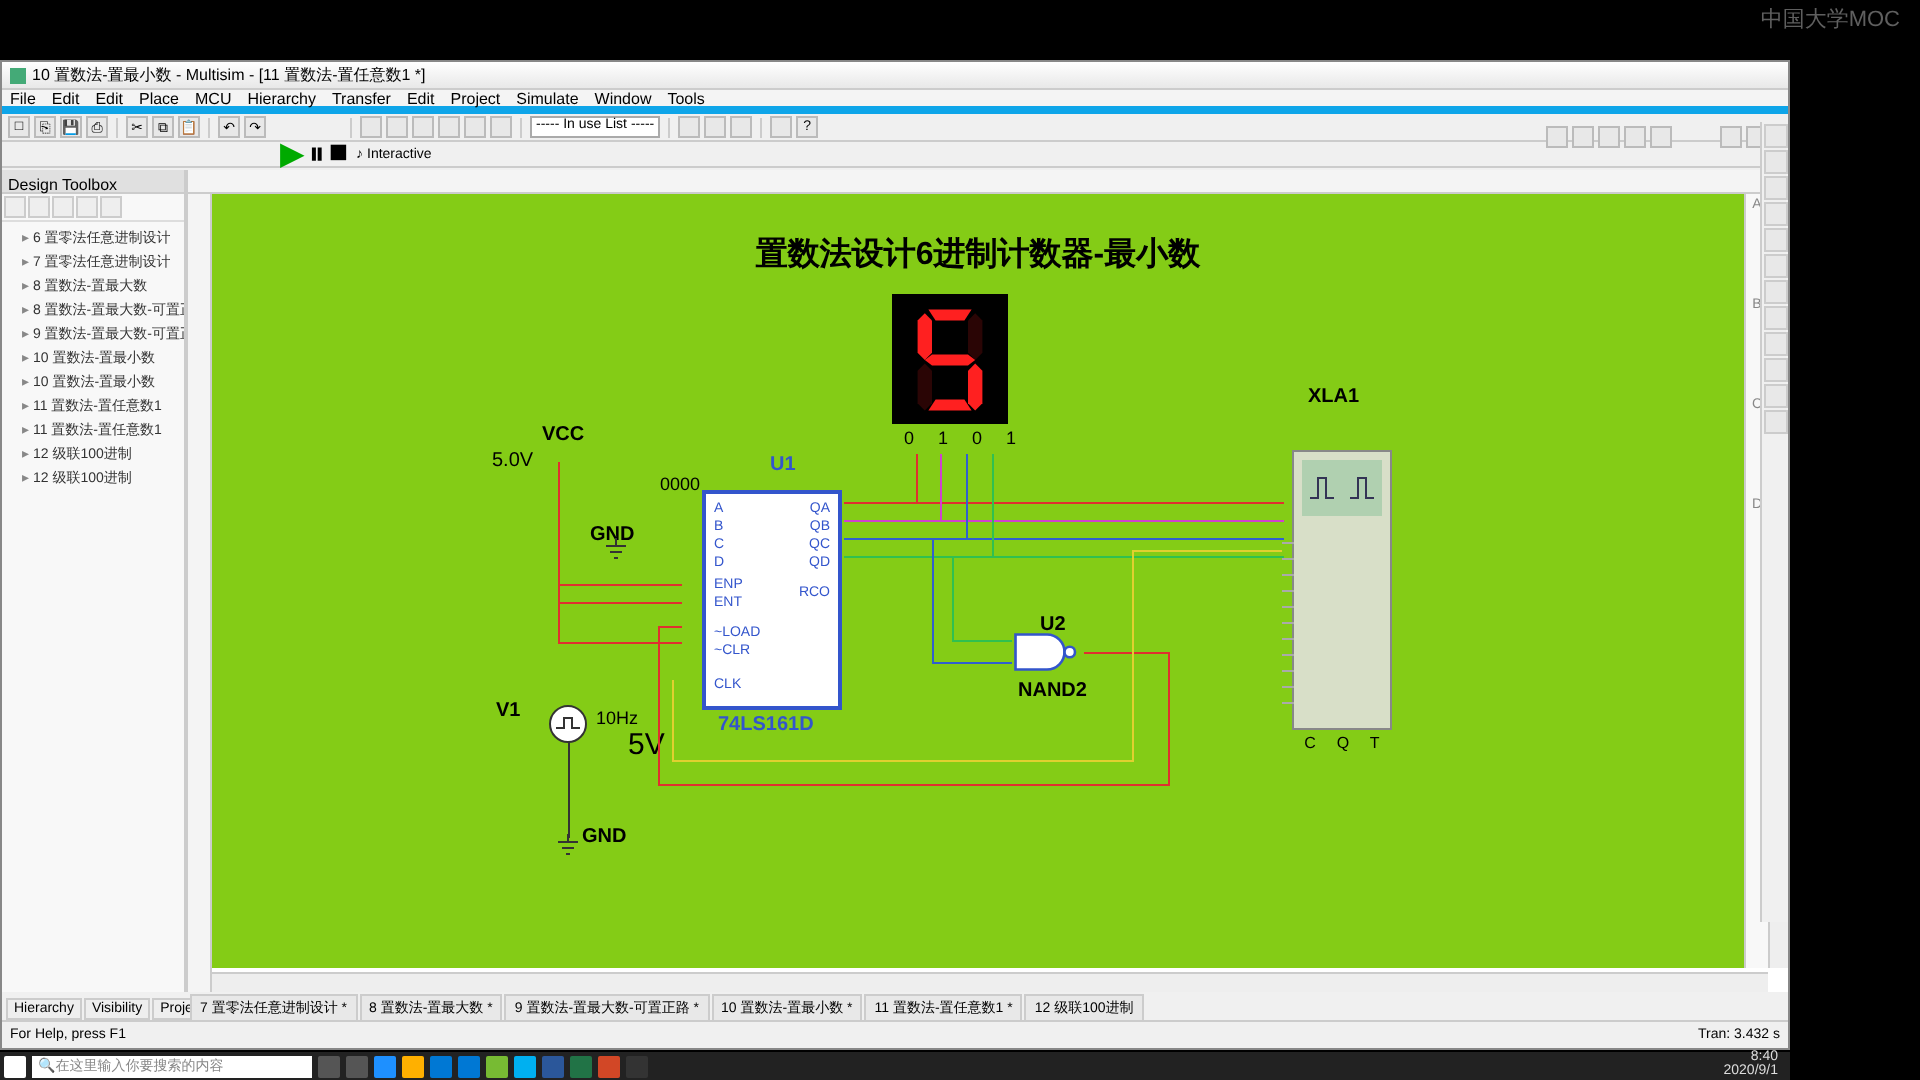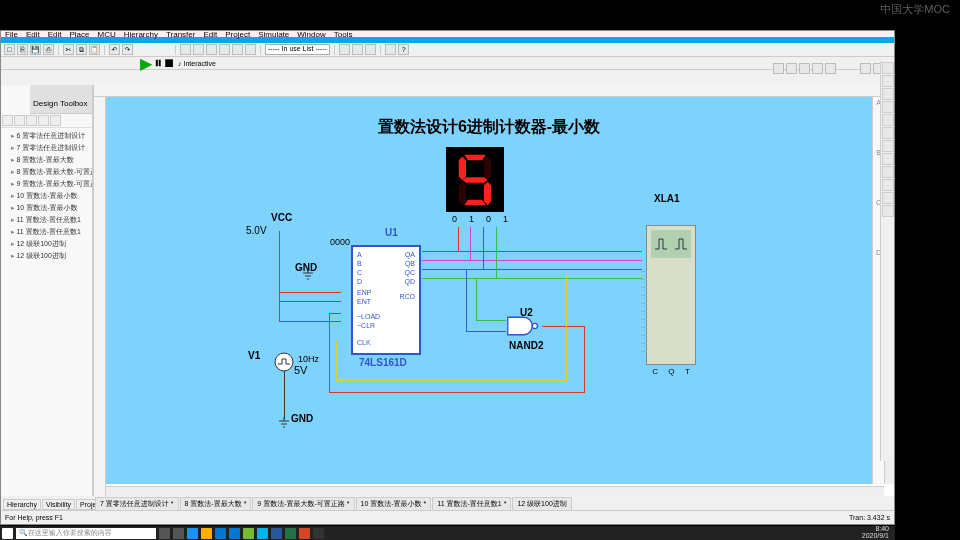--- a/index.html
+++ b/index.html
@@ -1,40 +1,40 @@
 <!DOCTYPE html>
 <html><head>
 <meta charset="utf-8">
 <style>
 * { margin:0; padding:0; box-sizing:border-box; font-family:"Microsoft YaHei",Arial,sans-serif; }
 body { width:960px; height:540px; background:#000; overflow:hidden; position:relative; }
 .app { position:absolute; left:0; top:30px; width:895px; height:495px; background:#f0f0f0; border:1px solid #888; }
 .titlebar { height:14px; background:linear-gradient(#fff,#e8e8e8); font-size:8px; padding:1px 4px; display:flex; align-items:center; gap:3px; border-bottom:1px solid #ccc;}
 .titlebar .ico{width:8px;height:8px;background:#4a7;}
-.menubar { height:12px; background:#f4f4f4; font-size:8px; padding:0 4px; display:flex; gap:8px; align-items:center; border-bottom:6px solid #0ea5e9;}
+.menubar { height:12px; background:#f4f4f4; font-size:8px; padding:0 4px; display:flex; gap:8px; align-items:center; border-bottom:4px solid #0ea5e9;}
 .menubar span{cursor:default;}
 .toolbar { height:14px; background:#f0f0f0; border-bottom:1px solid #ccc; display:flex; align-items:center; padding:0 3px; gap:2px;}
 .toolbar .btn{width:11px;height:11px;background:#e8e8e8;border:1px solid #bbb;font-size:7px;display:flex;align-items:center;justify-content:center;}
 .toolbar .sep{width:1px;height:10px;background:#ccc;margin:0 2px;}
 .toolbar .combo{height:11px;min-width:55px;background:#fff;border:1px solid #aaa;font-size:7px;padding:0 2px;}
 .toolbar2 { height:13px; background:#f0f0f0; border-bottom:1px solid #ccc; display:flex; align-items:center; padding:0 3px; gap:2px;}
 .toolbar-right{position:absolute;right:10px;top:32px;display:flex;gap:2px;}
 .toolbar-right .btn{width:11px;height:11px;background:#e8e8e8;border:1px solid #bbb;}
 .content { position:absolute; top:54px; bottom:28px; left:0; right:0; display:flex; }
 .sidebar { width:92px; background:#f8f8f8; border-right:1px solid #ccc; display:flex; flex-direction:column;}
-.sidebar-title{height:12px;background:#e0e0e0;font-size:8px;padding:14px 3px;border-bottom:1px solid #ccc;margin-left:29px;}
+.sidebar-title{height:12px;background:#e0e0e0;font-size:8px;padding:3px 3px;border-bottom:1px solid #ccc;}
 .sidebar-tools{height:14px;display:flex;gap:1px;padding:1px;border-bottom:1px solid #ddd;}
 .sidebar-tools .btn{width:11px;height:11px;background:#eee;border:1px solid #ccc;}
 .tree{flex:1;font-size:7px;padding:2px;overflow:hidden;}
 .tree div{padding:1px 0 1px 8px;white-space:nowrap;cursor:default;color:#333;}
 .tree div::before{content:"▸ ";color:#888;}
 .canvas-area{flex:1;background:#fff;position:relative;border-left:1px solid #ccc;}
 .ruler-h{height:12px;background:#f4f4f4;border-bottom:1px solid #ccc;}
 .ruler-v{position:absolute;left:0;top:12px;bottom:0;width:12px;background:#f4f4f4;border-right:1px solid #ccc;}
-.canvas{position:absolute;left:12px;top:12px;right:22px;bottom:12px;background:#7dd3fc;overflow:hidden;}
+.canvas{position:absolute;left:12px;top:12px;right:22px;bottom:12px;background:#84cc16;overflow:hidden;}
 .scroll-v{position:absolute;right:0;top:12px;bottom:12px;width:10px;background:#eee;border-left:1px solid #ccc;}
 .scroll-v .thumb{position:absolute;top:0;left:1px;right:1px;height:30px;background:#ccc;}
 .scroll-h{position:absolute;left:12px;right:10px;bottom:0;height:10px;background:#eee;border-top:1px solid #ccc;}
 .scroll-side{position:absolute;right:10px;top:12px;bottom:12px;width:12px;background:#f8f8f8;border-left:1px solid #ccc;font-size:7px;}
 .scroll-side div{height:50px;text-align:center;padding-top:2px;color:#888;}
 .title-text{position:absolute;top:20px;left:50%;transform:translateX(-50%);font-size:16px;font-weight:bold;}
 .seg7{position:absolute;top:50px;left:340px;width:58px;height:65px;background:#000;display:flex;align-items:center;justify-content:center;}
 .seg7 svg{width:36px;height:54px;}
 .seg-on{fill:#ff2020;}
 .seg-off{fill:#2a0505;}
@@ -69,20 +69,24 @@
 .taskbar .search{flex:0 0 140px;height:11px;background:#fff;font-size:7px;padding:0 3px;color:#888;display:flex;align-items:center;}
 .watermark{position:absolute;right:10px;top:2px;font-size:11px;color:#888;opacity:.7;}
 .clock{position:absolute;right:6px;bottom:1px;font-size:7px;color:#ddd;text-align:right;line-height:1;}
 </style>
 </head>
 <body>
 
 <div class="watermark">中国大学MOC</div>
 
 <div class="app">
+ <div class="titlebar">
+  <span class="ico"></span>
+  <span>10 置数法-置最小数 - Multisim - [11 置数法-置任意数1 *]</span>
+ </div>
  <div class="menubar">
   <span>File</span>
   <span>Edit</span>
   <span>Edit</span>
   <span>Place</span>
   <span>MCU</span>
   <span>Hierarchy</span>
   <span>Transfer</span>
   <span>Edit</span>
   <span>Project</span>
@@ -212,21 +216,21 @@
     </div>
 
     <div class="lbl" style="left:165px;top:115px">VCC</div>
     <div class="lbl" style="left:140px;top:128px;font-weight:normal">5.0V</div>
     <div class="lbl" style="left:189px;top:165px">GND</div>
     <div class="lbl" style="left:224px;top:140px;font-weight:normal;font-size:9px">0000</div>
     <div class="lbl" style="left:279px;top:130px;color:#3355cc">U1</div>
     <div class="lbl" style="left:253px;top:260px;color:#3355cc">74LS161D</div>
     <div class="lbl" style="left:142px;top:253px">V1</div>
     <div class="lbl" style="left:192px;top:257px;font-weight:normal;font-size:9px">10Hz</div>
-    <div class="lbl" style="left:188px;top:267px;font-weight:normal;font-size:11px">5V</div>
+    <div class="lbl" style="left:208px;top:267px;font-weight:normal;font-size:15px">5V</div>
     <div class="lbl" style="left:185px;top:316px">GND</div>
     <div class="lbl" style="left:414px;top:210px">U2</div>
     <div class="lbl" style="left:403px;top:243px">NAND2</div>
     <div class="lbl" style="left:548px;top:96px">XLA1</div>
 
     <div class="chip chip-u1">
      <div class="pin-txt" style="left:4px;top:4px">A</div>
      <div class="pin-txt" style="left:4px;top:13px">B</div>
      <div class="pin-txt" style="left:4px;top:22px">C</div>
      <div class="pin-txt" style="left:4px;top:31px">D</div>

